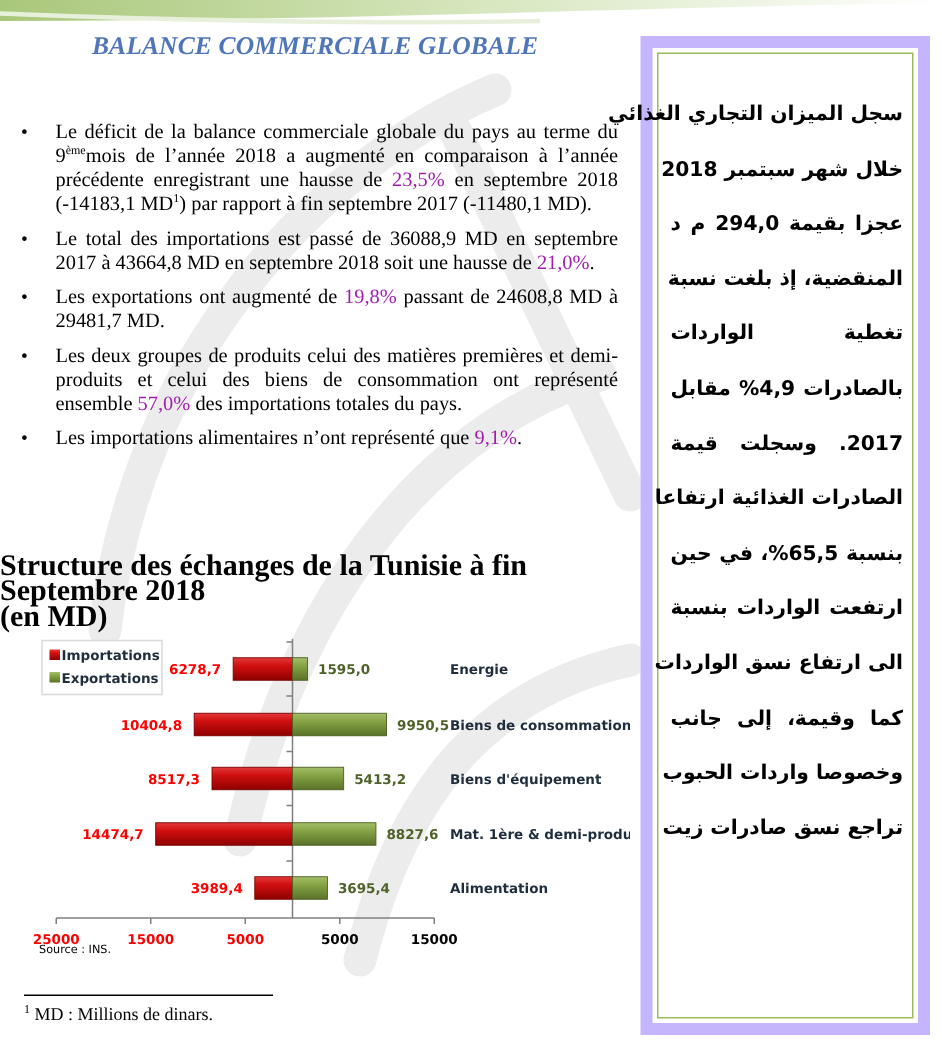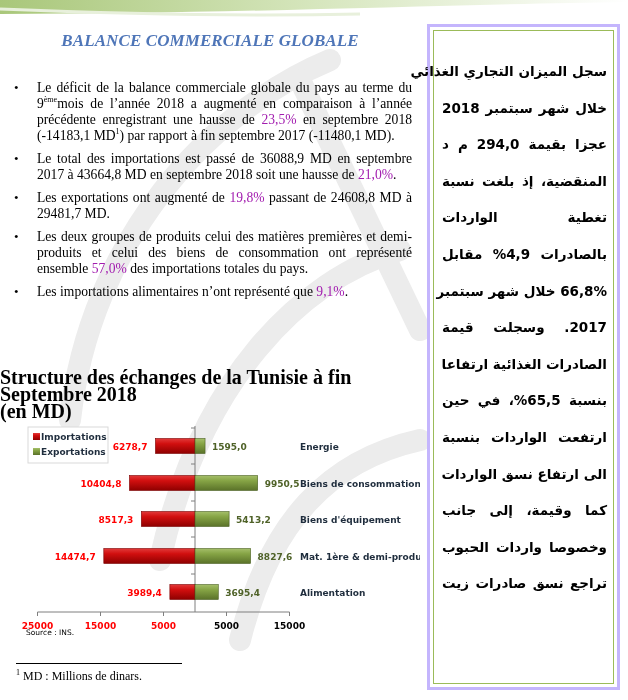--- a/index.html
+++ b/index.html
@@ -1,30 +1,30 @@
 <!DOCTYPE html>
 <html><head>
 <meta charset="utf-8">
 <style>
   html, body { margin:0; padding:0; }
   body { width:628px; height:700px; position:relative; background:#ffffff; overflow:hidden; font-family:"DejaVu Serif", serif; }
   .swoosh { position:absolute; left:0; top:0; width:628px; height:30px; }
   .watermark { position:absolute; left:0; top:0; width:628px; height:700px; pointer-events:none; }
-  .title { position:absolute; left:0; top:31px; width:420px; text-align:center; color:#4f76b8; font-family:"Liberation Serif", serif; font-weight:bold; font-style:italic; font-size:17px; letter-spacing:0.1px; }
+  .title { position:absolute; left:0; top:21px; width:420px; text-align:center; color:#4f76b8; font-family:"Liberation Serif", serif; font-weight:bold; font-style:italic; font-size:17px; letter-spacing:0.1px; }
   .bullets { position:absolute; left:14px; top:80px; width:398px; margin:0; padding:0; list-style:none; font-family:"Liberation Serif", serif; font-size:13.6px; line-height:16px; color:#000; }
   .bullets li { position:relative; padding-left:23px; text-align:justify; margin-bottom:7px; }
   .bullets li::before { content:"•"; position:absolute; left:0; top:0; font-size:13px; }
   .hl { color:#a21caf; }
   sup { font-size:8px; line-height:0; }
   .chart-title { position:absolute; left:0; top:369px; width:420px; text-align:left; font-family:Liberation Serif, serif; font-weight:bold; font-size:20px; line-height:17px; color:#000; }
   .chart { position:absolute; left:0; top:420px; width:420px; height:230px; }
   .footnote-rule { position:absolute; left:16px; top:663px; width:166px; border-top:1px solid #000; }
   .footnote { position:absolute; left:16px; top:669px; font-family:"Liberation Serif", serif; font-size:12px; color:#000; }
   .footnote sup { font-size:8px; }
-  .arabic-box { position:absolute; left:427px; top:24px; width:193px; height:666px; box-sizing:border-box; border:3px solid #c4b5fd; background:#fff; }
+  .arabic-box { position:absolute; left:427px; top:24px; width:193px; height:666px; box-sizing:border-box; border:8px solid #c4b5fd; background:#fff; }
   .arabic-inner { position:absolute; left:3px; top:3px; right:3px; bottom:3px; border:1px solid #9bbb59; }
   .arabic-text { position:absolute; left:12px; right:10px; top:26px; direction:rtl; text-align:justify; font-family:"DejaVu Sans", sans-serif; font-weight:bold; font-size:13.5px; line-height:36.6px; color:#000; }
   .arabic-line { display:block; text-align-last:justify; white-space:nowrap; }
   .arabic-line.last { text-align-last:right; }
 </style>
 </head>
 <body>
 
 <svg class="swoosh" viewBox="0 0 628 30" preserveAspectRatio="none">
   <defs>
@@ -134,21 +134,20 @@
 
 <div class="arabic-box">
   <div class="arabic-inner"></div>
   <div class="arabic-text" id="arabic-text">
       <span class="arabic-line last">سجل الميزان التجاري الغذائي</span>
       <span class="arabic-line">خلال شهر سبتمبر 2018</span>
       <span class="arabic-line">عجزا بقيمة 294,0 م د</span>
       <span class="arabic-line">المنقضية، إذ بلغت نسبة</span>
       <span class="arabic-line">تغطية الواردات</span>
       <span class="arabic-line">بالصادرات 4,9% مقابل</span>
-      <span class="arabic-line">66,8% خلال شهر سبتمبر</span>
       <span class="arabic-line">2017. وسجلت قيمة</span>
       <span class="arabic-line">الصادرات الغذائية ارتفاعا</span>
       <span class="arabic-line">بنسبة 65,5%، في حين</span>
       <span class="arabic-line">ارتفعت الواردات بنسبة</span>
       <span class="arabic-line">الى ارتفاع نسق الواردات</span>
       <span class="arabic-line">كما وقيمة، إلى جانب</span>
       <span class="arabic-line">وخصوصا واردات الحبوب</span>
       <span class="arabic-line">تراجع نسق صادرات زيت</span>
     </div>
 </div>

